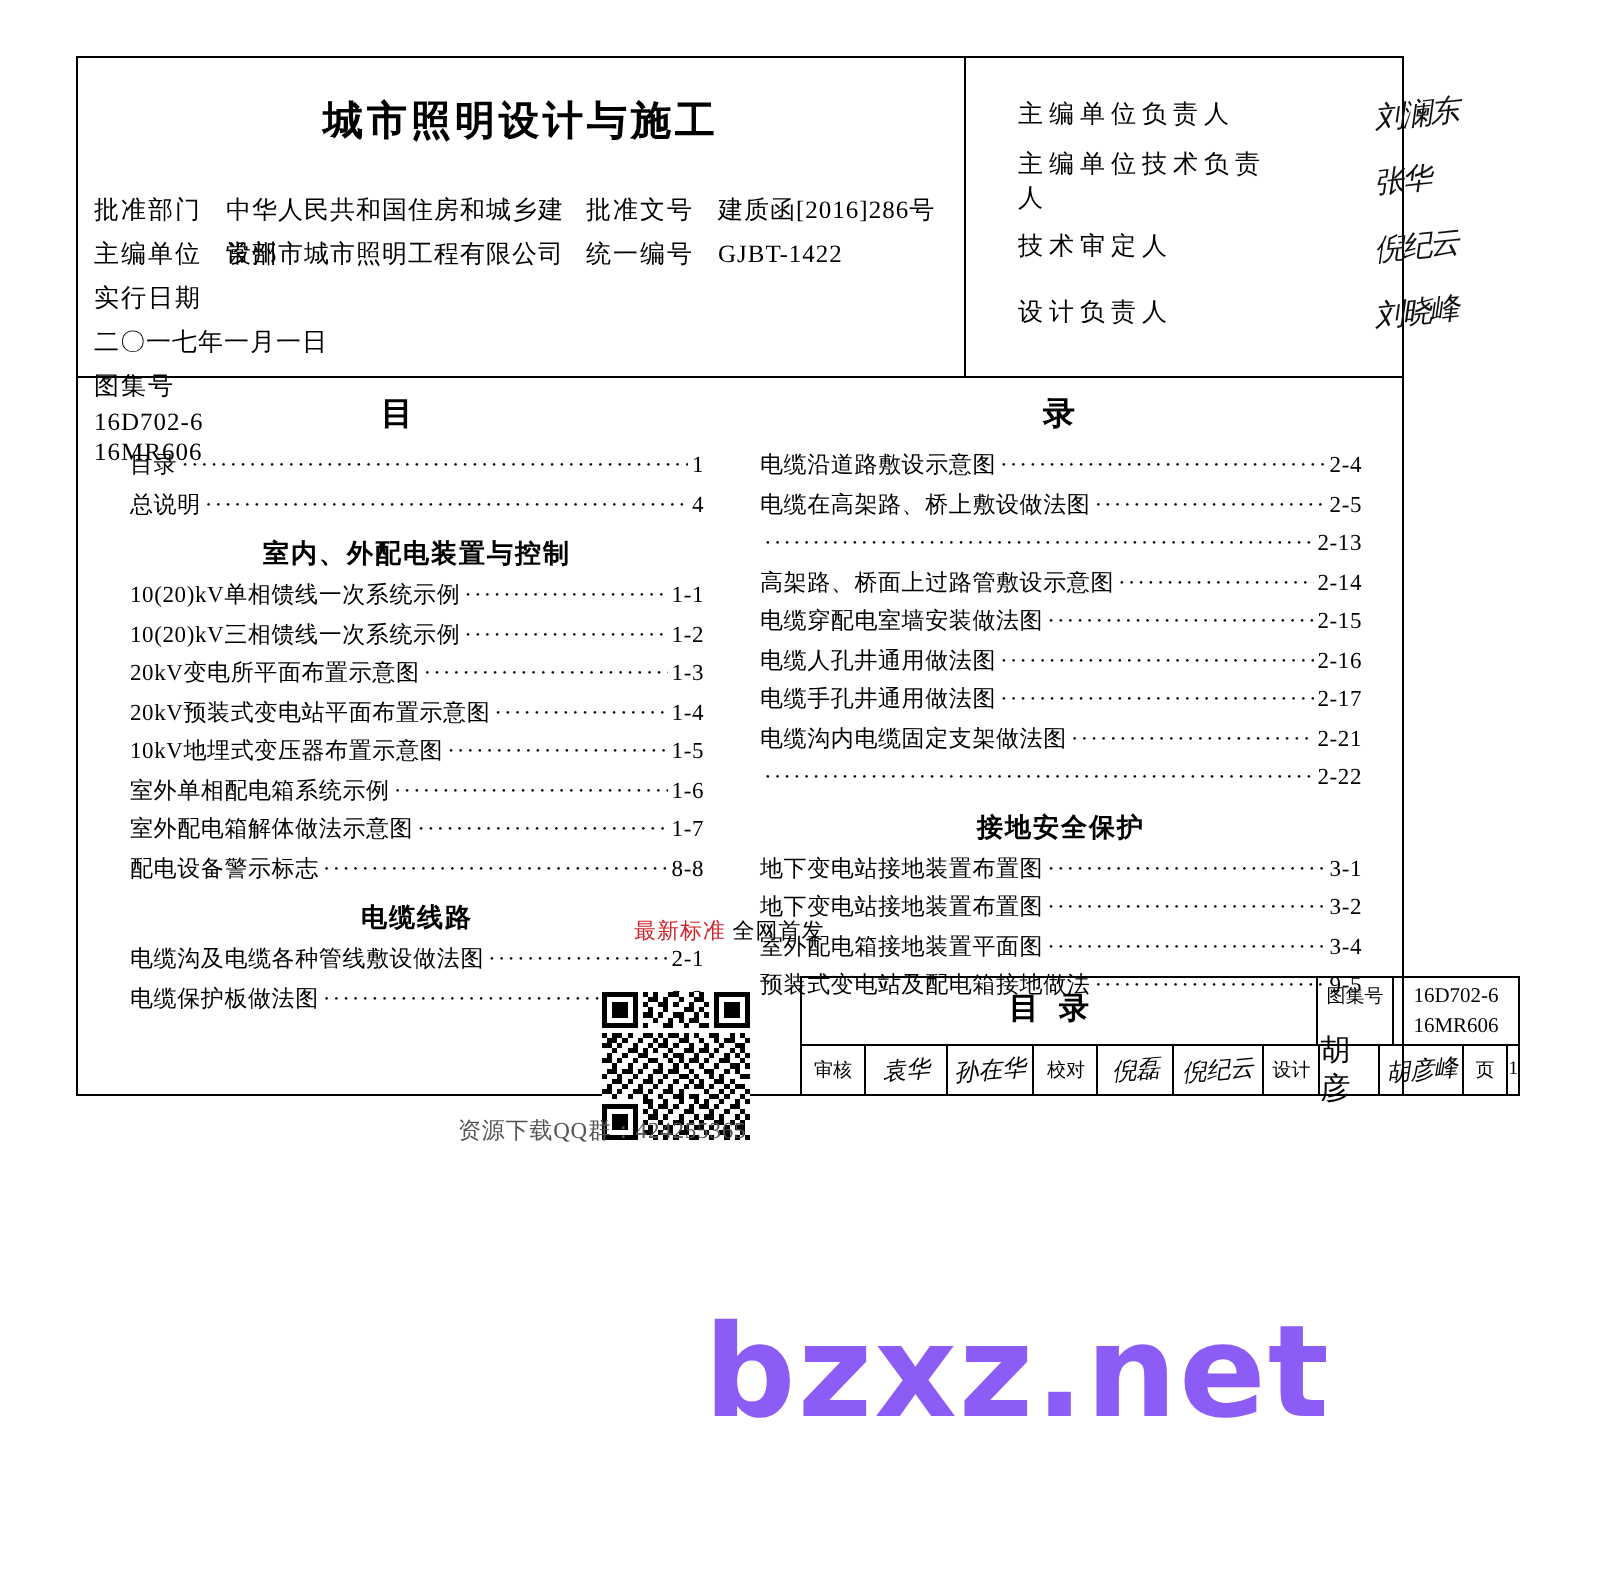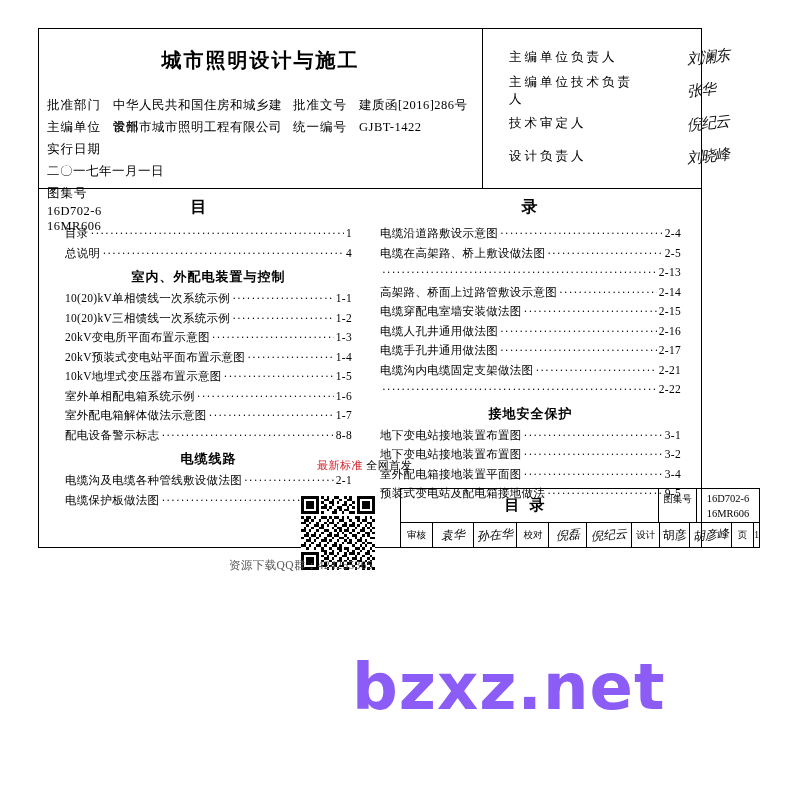--- a/index.html
+++ b/index.html
@@ -781,21 +781,21 @@
         </div>
       <div class="fb-cell" style="width:34px;">校对</div>
       <div class="fb-cell" style="width:40px;">
           <span class="fb-sign">倪磊</span>
         </div>
       <div class="fb-cell" style="width:48px;">
           <span class="fb-sign">倪纪云</span>
         </div>
       <div class="fb-cell" style="width:30px;">设计</div>
       <div class="fb-cell" style="width:32px;">
-          <span style="font-size:12px;">胡彦</span>
+          <span style="font-size:15px;">胡彦</span>
         </div>
       <div class="fb-cell" style="width:44px;">
           <span class="fb-sign">胡彦峰</span>
         </div>
       <div class="fb-cell" style="width:24px;">页</div>
       <div class="fb-cell" style="width:None;flex:1;">1</div>
     </div>
   </div>
 
   <div class="qq-note">资源下载QQ群：424255365</div>

